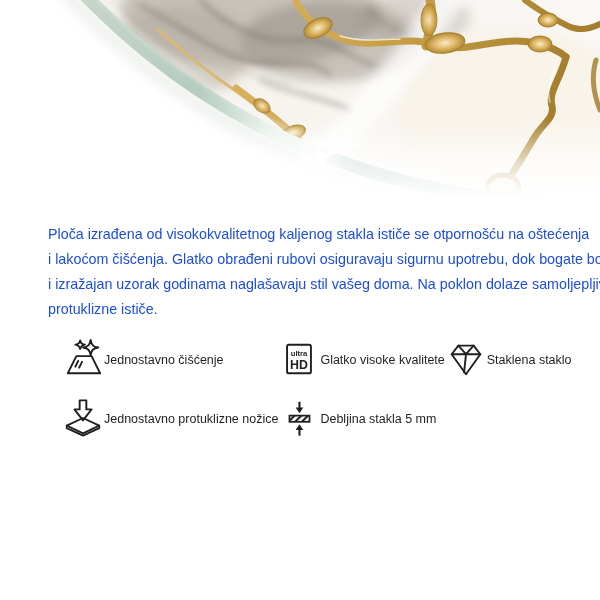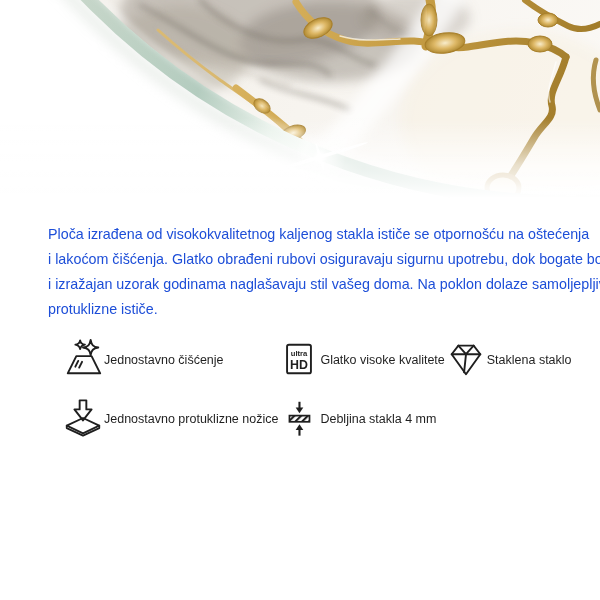--- a/index.html
+++ b/index.html
@@ -202,18 +202,18 @@
                 <rect width="2.2" height="5" fill="#1f1f1f"></rect>
               </pattern>
             </defs>
             <line x1="22.5" y1="5" x2="22.5" y2="11.5" stroke="#1f1f1f" stroke-width="2.2"></line>
             <path d="M18.5,11 L26.5,11 L22.5,17 Z" fill="#1f1f1f"></path>
             <rect x="12" y="19.5" width="21" height="6.5" fill="url(#hatch44)" stroke="#1f1f1f" stroke-width="1.8"></rect>
             <path d="M18.5,34.5 L26.5,34.5 L22.5,28.5 Z" fill="#1f1f1f"></path>
             <line x1="22.5" y1="40.5" x2="22.5" y2="34" stroke="#1f1f1f" stroke-width="2.2"></line>
           </svg>
         </span>
-        <span class="label">Debljina stakla 4 mm</span>
+        <span class="label">Debljina stakla 5 mm</span>
       </div>
 
     </div>
   </div>
 </div>
 
 </body></html>

